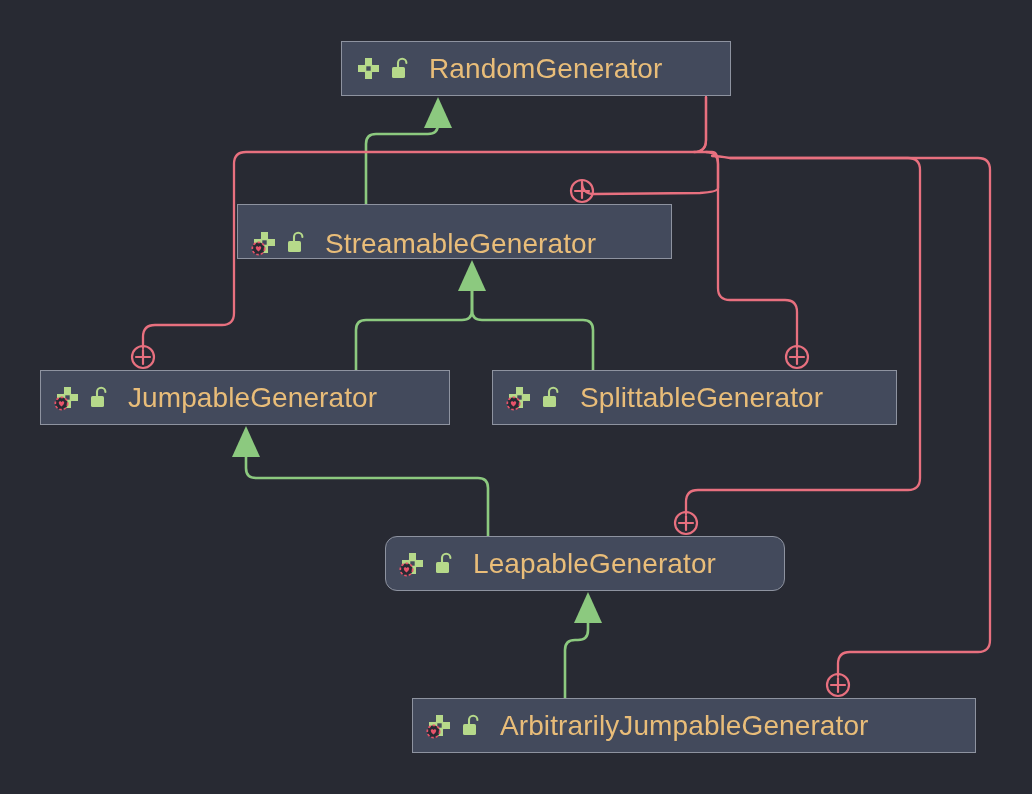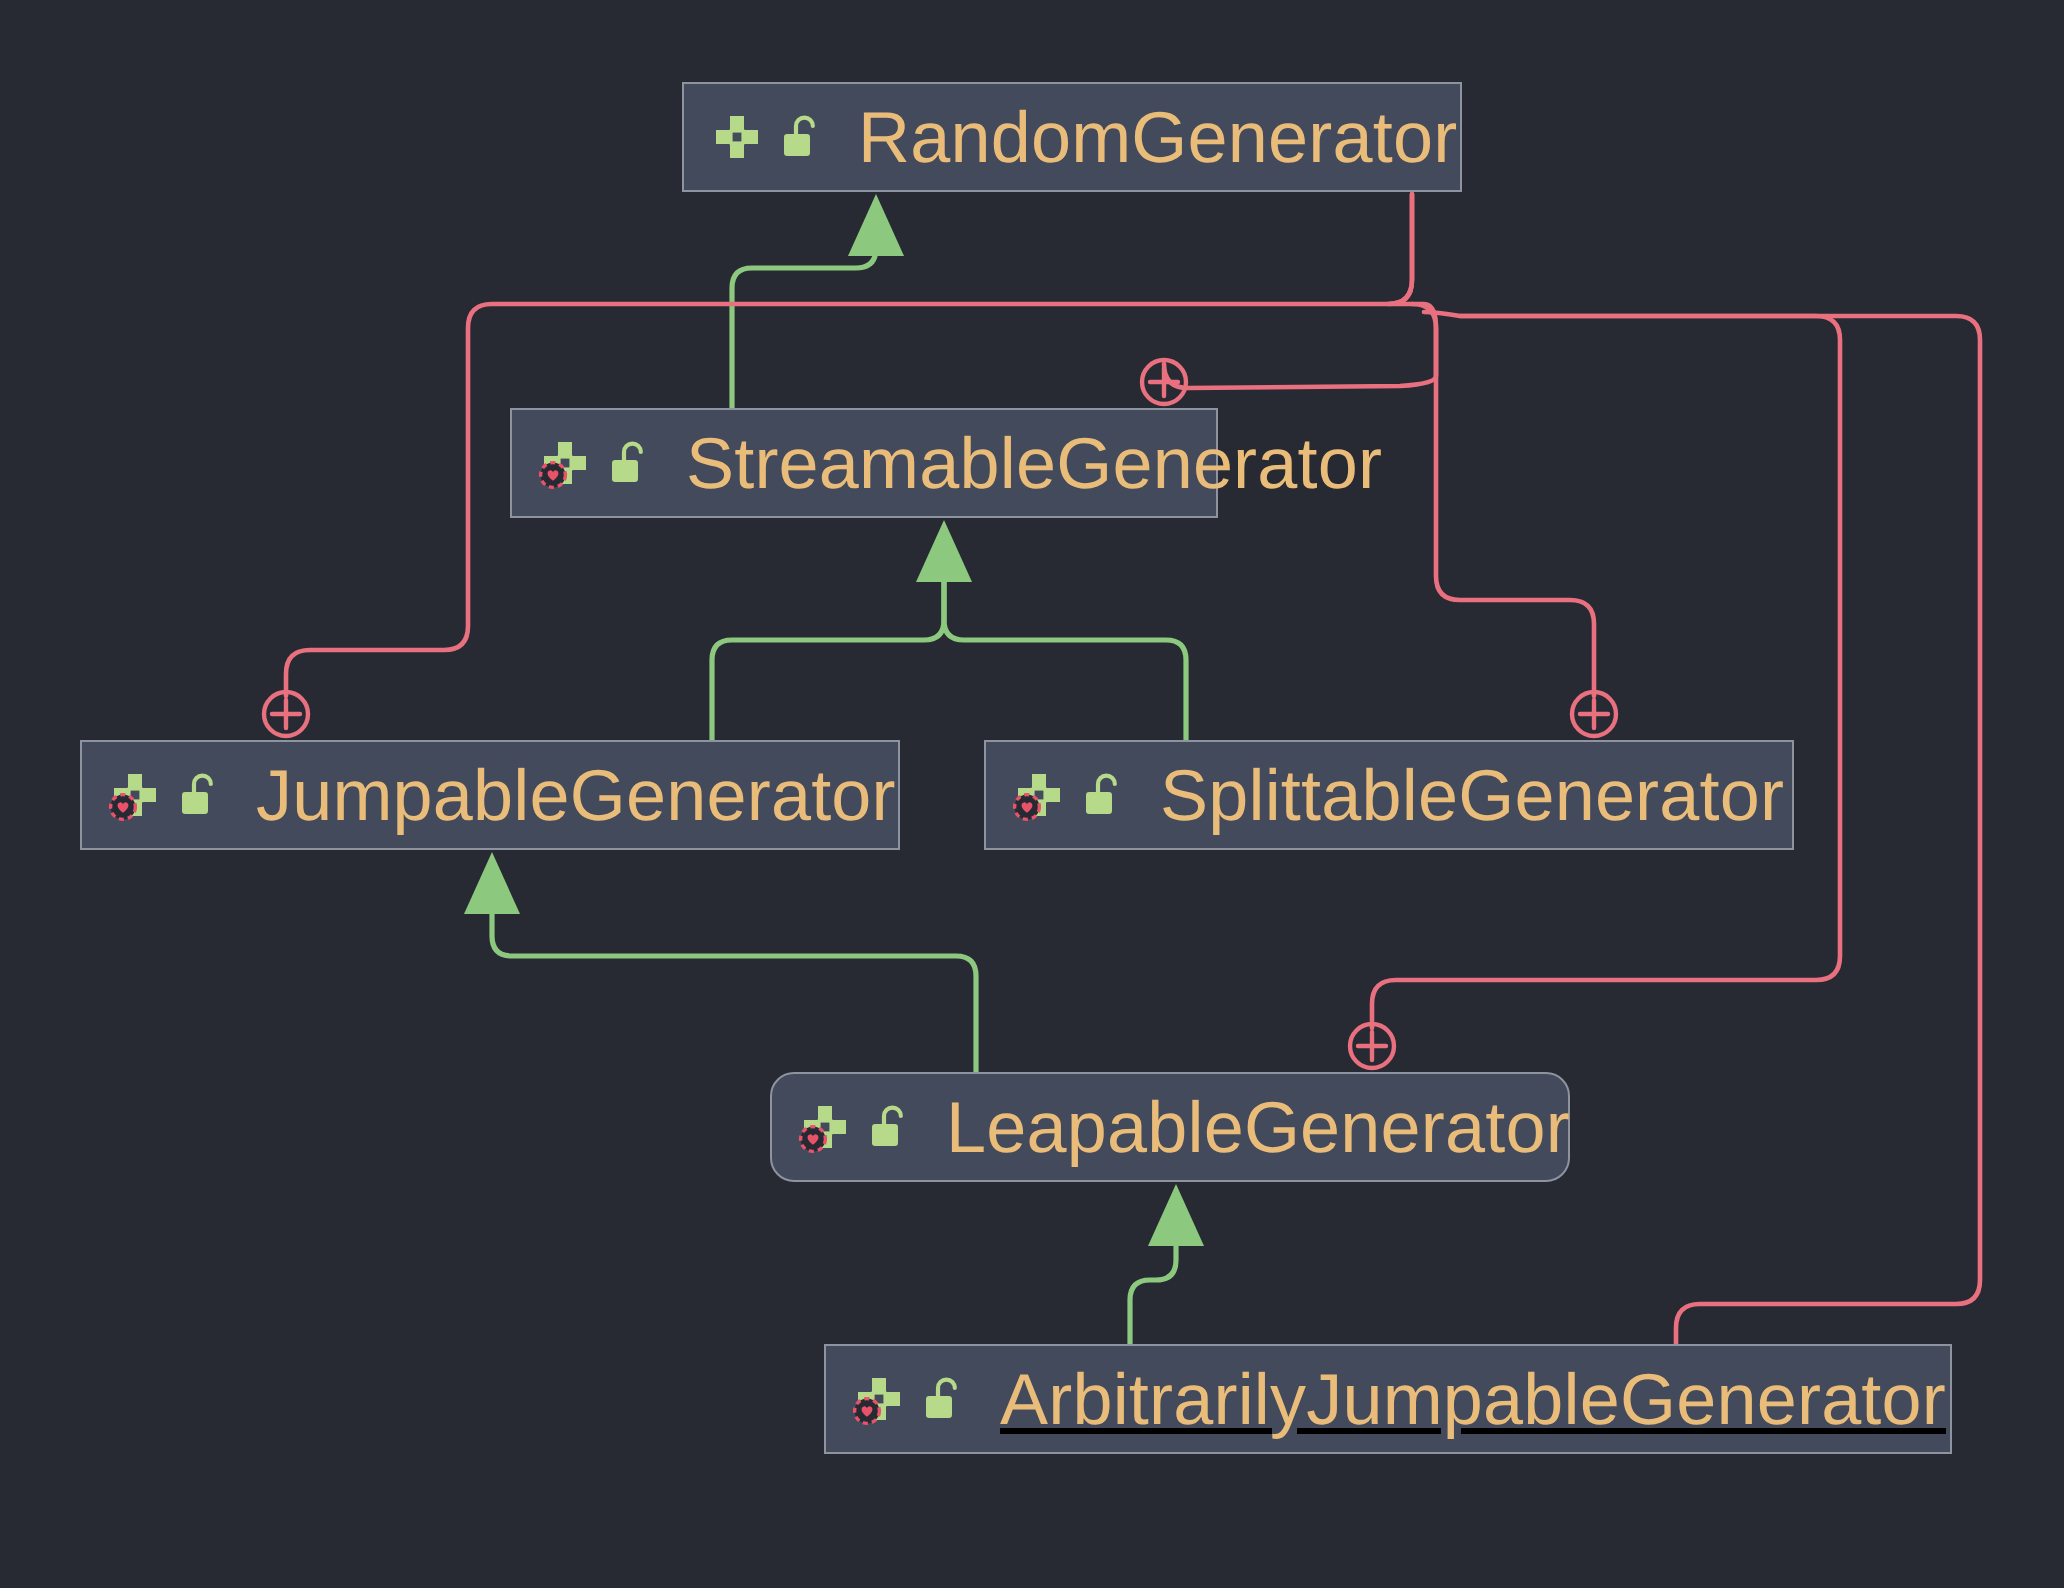--- a/index.html
+++ b/index.html
@@ -52,21 +52,21 @@
   }
   .icon-lock {
     position: relative;
     width: 22px;
     height: 24px;
     margin-left: 6px;
     flex: 0 0 auto;
   }
   .node-label {
     color: #e9bd79;
-    font-size: 36px;
+    font-size: 28px;
     line-height: 1;
     margin-left: 17px;
     letter-spacing: 0.1px;
   }
 </style>
 </head>
 <body>
 
 <div id="diagram">
 
@@ -139,21 +139,21 @@
       <span class="icon-lock">
         <svg viewBox="0 0 22 24" width="22" height="24">
           <path d="M 8 10 L 8 6 A 4.2 4.2 0 0 1 16.4 6" fill="none" stroke="#b6d98a" stroke-width="2.1" stroke-linecap="round"></path>
           <rect x="2" y="10" width="13" height="11" rx="1.6" fill="#b6d98a"></rect>
         </svg>
       </span>
     </span>
     <span class="node-label">RandomGenerator</span>
   </div>
 
-  <div class="node" style="left:255px; top:204px; width:354px;">
+  <div class="node" style="left:237px; top:204px; width:435px;align-items:flex-end;">
     <span class="node-icons">
       <span class="icon-iface">
         <svg viewBox="0 0 30 30" width="30" height="30">
           <g fill="#b6d98a">
             <rect x="11" y="4" width="7" height="7"></rect>
             <rect x="4" y="11" width="7" height="7"></rect>
             <rect x="18" y="11" width="7" height="7"></rect>
             <rect x="11" y="18" width="7" height="7"></rect>
           </g>
           <rect x="11.5" y="11.5" width="6" height="6" fill="none" stroke="#b6d98a" stroke-width="1.6"></rect>
@@ -247,21 +247,21 @@
       <span class="icon-lock">
         <svg viewBox="0 0 22 24" width="22" height="24">
           <path d="M 8 10 L 8 6 A 4.2 4.2 0 0 1 16.4 6" fill="none" stroke="#b6d98a" stroke-width="2.1" stroke-linecap="round"></path>
           <rect x="2" y="10" width="13" height="11" rx="1.6" fill="#b6d98a"></rect>
         </svg>
       </span>
     </span>
     <span class="node-label">LeapableGenerator</span>
   </div>
 
-  <div class="node" style="left:412px; top:672px; width:564px;text-decoration:underline;">
+  <div class="node" style="left:412px; top:698px; width:564px;">
     <span class="node-icons">
       <span class="icon-iface">
         <svg viewBox="0 0 30 30" width="30" height="30">
           <g fill="#b6d98a">
             <rect x="11" y="4" width="7" height="7"></rect>
             <rect x="4" y="11" width="7" height="7"></rect>
             <rect x="18" y="11" width="7" height="7"></rect>
             <rect x="11" y="18" width="7" height="7"></rect>
           </g>
           <rect x="11.5" y="11.5" width="6" height="6" fill="none" stroke="#b6d98a" stroke-width="1.6"></rect>

